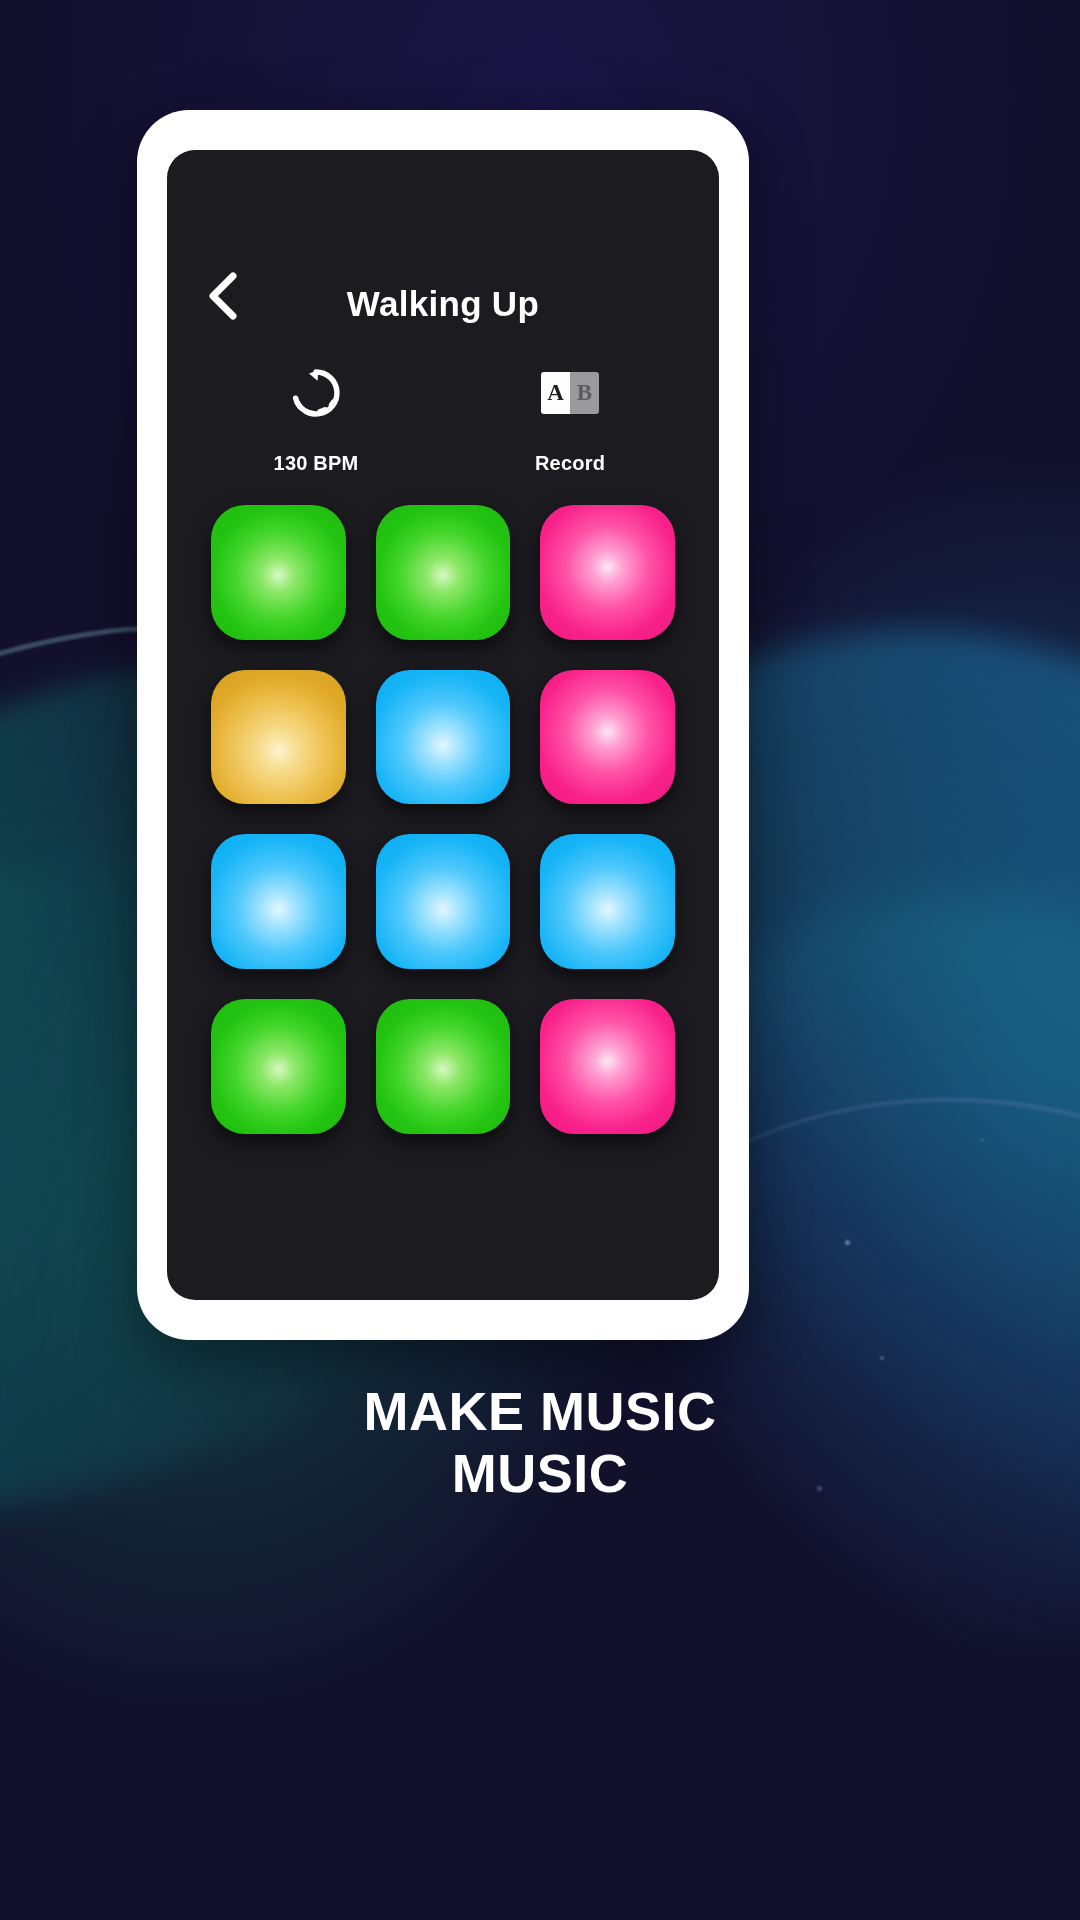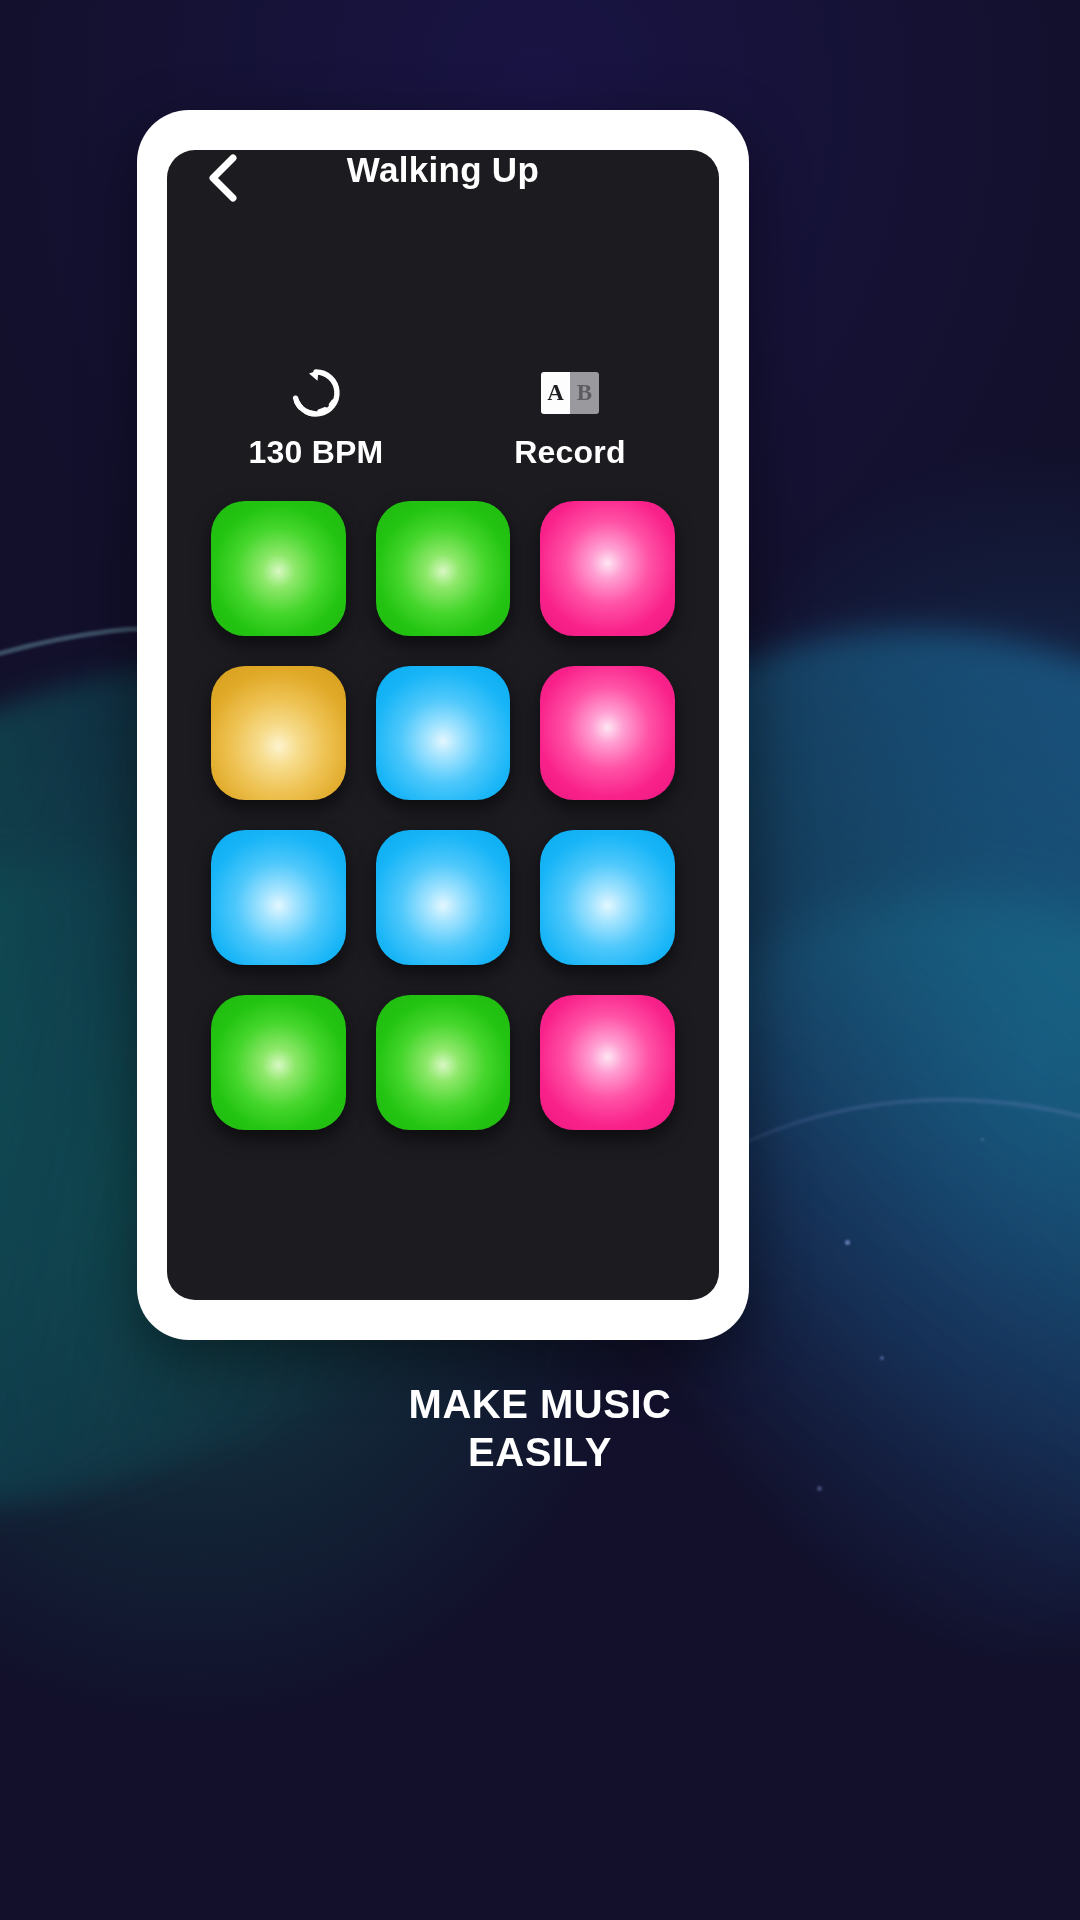--- a/index.html
+++ b/index.html
@@ -88,21 +88,21 @@
     width:552px; height:1150px;
     background:#1b1b20;
     border-radius:28px;
     overflow:hidden;
   }
 
   
   #app-header {
     position:relative;
     height:200px;
-    display:flex; align-items:flex-start;
+    display:flex; align-items:flex-end;
     padding:0 38px 26px 38px;
   }
   #back-button {
     width:52px; height:56px;
     display:flex; align-items:center; justify-content:flex-start;
     cursor:pointer;
   }
   #app-title {
     flex:1;
     text-align:center;
@@ -119,23 +119,23 @@
     display:flex;
     padding:12px 22px 24px 22px;
   }
   .tool-item {
     flex:1;
     display:flex; flex-direction:column; align-items:center;
     cursor:pointer;
   }
   .tool-icon { height:62px; display:flex; align-items:center; justify-content:center; }
   .tool-label {
-    margin-top:10px;
+    margin-top:28px;
     color:#ffffff;
-    font-size:32px;
+    font-size:20px;
     font-weight:bold;
     letter-spacing:.2px;
   }
   
   .ab-wrap { display:flex; border-radius:3px; overflow:hidden; }
   .ab-cell {
     width:29px; height:42px;
     display:flex; align-items:center; justify-content:center;
     font-size:23px; font-weight:bold;
     font-family:"Liberation Serif", serif;
@@ -160,21 +160,21 @@
   .pad-pink  { background:radial-gradient(circle at 50% 46%, #ffe6f4 0%, #ff9fd2 16%, #ff52a6 42%, #f9228a 70%, #ee1580 100%); }
   .pad-gold  { background:radial-gradient(circle at 50% 60%, #fdf3cf 0%, #f7dd8f 18%, #eec252 45%, #e0a927 72%, #d79d1d 100%); }
   .pad-blue  { background:radial-gradient(circle at 50% 56%, #e3f7ff 0%, #a5e4ff 16%, #4ec8fb 42%, #18b5f7 70%, #07abf2 100%); }
 
   
   #caption {
     position:absolute;
     left:0; right:0; top:1380px;
     text-align:center;
     color:#ffffff;
-    font-size:40px;
+    font-size:54px;
     font-weight:bold;
     line-height:1.0;
     letter-spacing:.5px;
   }
   #caption .cap-line { display:block; padding:4px 0; }
 </style>
 </head>
 <body>
 
 <div id="bg-layer">
@@ -243,14 +243,14 @@
       <div class="pad pad-green"></div>
       <div class="pad pad-green"></div>
       <div class="pad pad-pink"></div>
     </div>
 
   </div>
 </div>
 
 <div id="caption">
   <span class="cap-line">MAKE MUSIC</span>
-  <span class="cap-line">EASILY</span>
+  <span class="cap-line">MUSIC</span>
 </div>
 
 </body></html>

